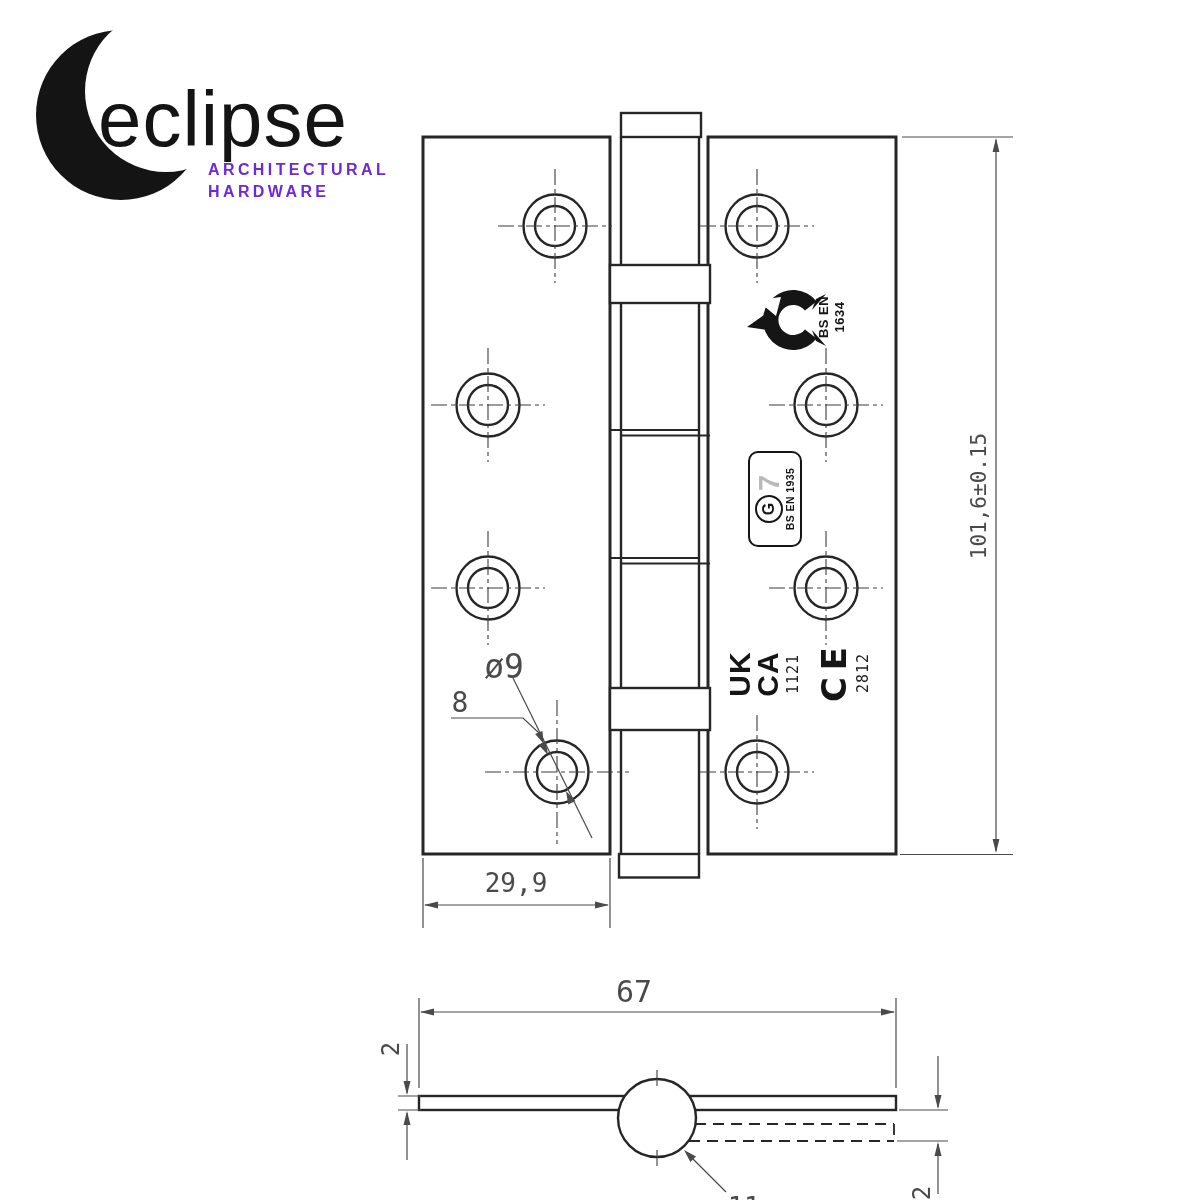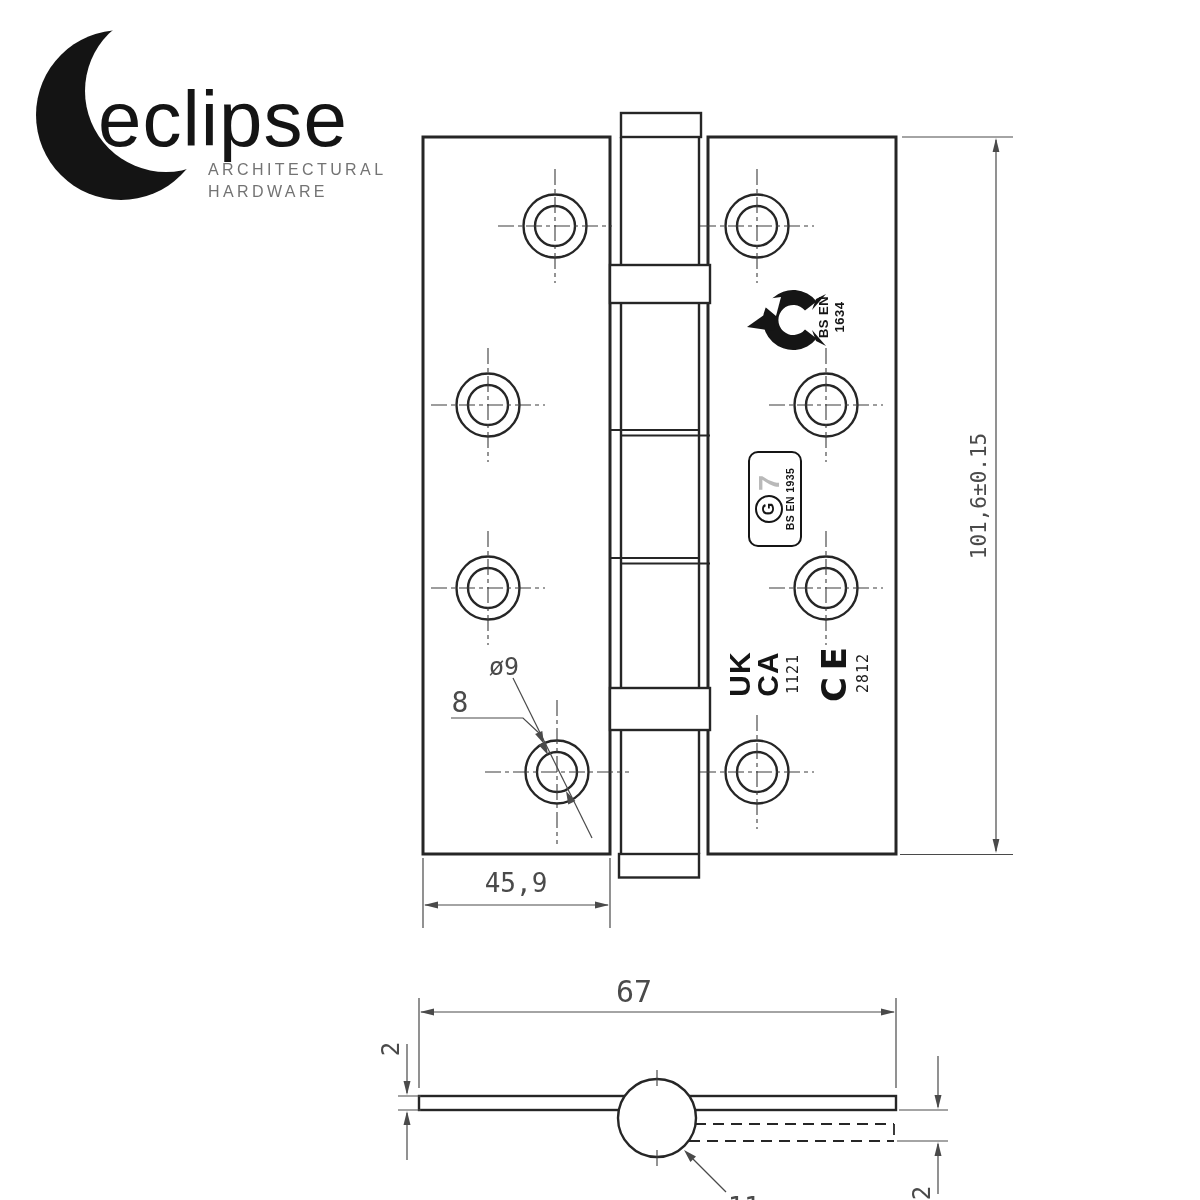--- a/index.html
+++ b/index.html
@@ -5,21 +5,21 @@
   html,body{margin:0;padding:0;background:#ffffff;}
   .canvas{position:relative;width:1076px;height:1200px;background:#fff;overflow:hidden;
           font-family:"Liberation Sans",sans-serif;}
   .draw{position:absolute;left:0;top:0;}
 
   
   .logo{position:absolute;left:18px;top:12px;width:380px;height:215px;}
   .logo svg{position:absolute;left:0;top:0;}
   .brand-name{position:absolute;left:80px;top:62px;font-size:78px;letter-spacing:1px;
               color:#141414;font-weight:400;}
-  .tagline{position:absolute;left:190px;top:147px;color:#737373;font-weight:400;
+  .tagline{position:absolute;left:190px;top:147px;color:#6d28d9;font-weight:700;
            font-size:16px;letter-spacing:3.4px;line-height:1.35;}
 
   
   .dim{position:absolute;font-family:"DejaVu Sans Mono",monospace;color:#4a4a4a;
        white-space:nowrap;transform:translate(-50%,-50%);}
   .rot{transform:translate(-50%,-50%) rotate(-90deg);}
 
   
   .stamp{position:absolute;color:#151515;transform:translate(-50%,-50%) rotate(-90deg);
          text-align:center;white-space:nowrap;}
@@ -175,23 +175,23 @@
       <path d="M816.6,301.5 A30,30 0 1 0 816.6,338.5 L805,329.5 A15,15 0 1 1 805,310.5 Z" fill="#151515"></path>
       <polygon points="747,327 774,308 775,331" fill="#151515"></polygon>
       <polygon points="757,300 781,297 776,316" fill="#ffffff"></polygon>
       <polygon points="816,299 826,294 812,310" fill="#151515"></polygon>
       <polygon points="816,341 826,346 812,330" fill="#151515"></polygon>
     </g>
   </svg>
 
   <div class="dim rot" style="left:979px;top:496px;font-size:21px;">101,6±0.15</div>
 
-  <div class="dim" style="left:516px;top:883px;font-size:26px;">45,9</div>
-
-  <div class="dim" style="left:504px;top:666px;font-size:25px;">ø9</div>
+  <div class="dim" style="left:516px;top:883px;font-size:26px;">29,9</div>
+
+  <div class="dim" style="left:504px;top:666px;font-size:33px;">ø9</div>
 
   <div class="dim" style="left:460px;top:702px;font-size:28px;">8</div>
 
   <div class="dim" style="left:634px;top:991px;font-size:30px;">67</div>
 
   <div class="dim rot" style="left:391px;top:1049px;font-size:24px;">2</div>
 
   <div class="dim rot" style="left:922px;top:1193px;font-size:24px;">2</div>
 
   <div class="dim" style="left:736px;top:1206px;font-size:27px;">ø11</div>

